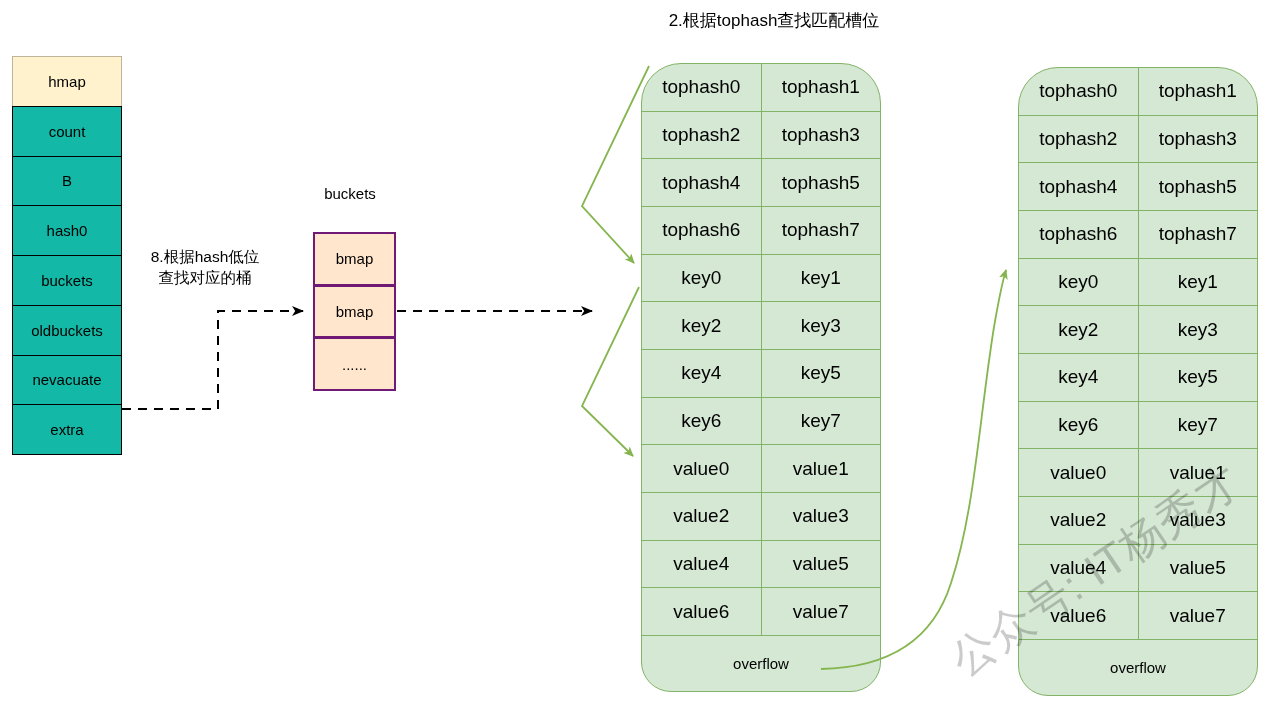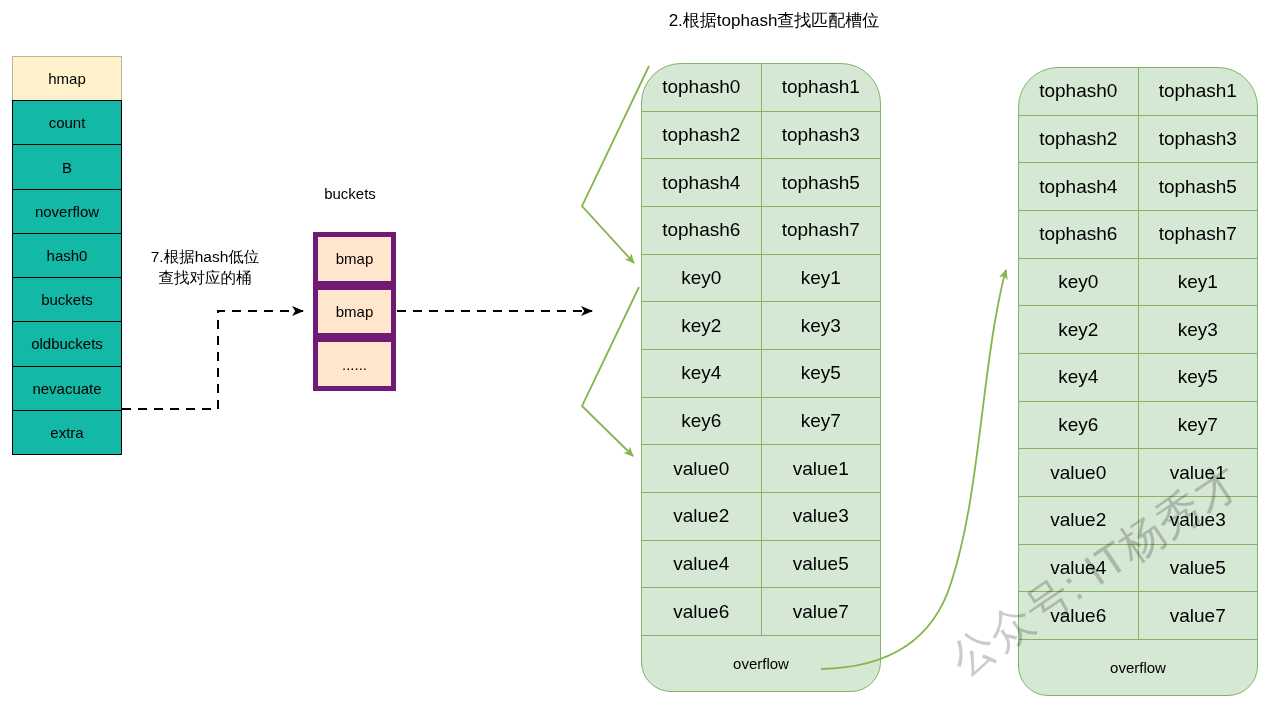--- a/index.html
+++ b/index.html
@@ -11,21 +11,21 @@
   .hmap-row{flex:1;display:flex;align-items:center;justify-content:center;
     background:#14b8a6;border:1px solid #000000;margin-top:-1px;
     font-size:15px;color:#000;}
   .hmap-row.header{background:#fff2cc;border:1px solid #bfb59a;margin-top:0;}
 
   
   .buckets-label{position:absolute;left:290px;top:185px;width:120px;text-align:center;
     font-size:15px;color:#000;}
   .bmap-table{position:absolute;left:313px;top:232px;width:83px;height:159px;display:flex;flex-direction:column;}
   .bmap-row{flex:1;display:flex;align-items:center;justify-content:center;
-    background:#ffe6cc;border:5px solid #701a75;margin-top:-1px;font-size:15px;color:#000;}
+    background:#ffe6cc;border:2px solid #701a75;margin-top:-1px;font-size:15px;color:#000;}
   .bmap-row:first-child{margin-top:0;}
 
   
   .step1-note{position:absolute;left:130px;top:246px;width:150px;text-align:center;
     font-size:15.5px;line-height:21px;color:#000;}
   .step2-title{position:absolute;left:614px;top:9px;width:320px;text-align:center;
     font-size:17px;color:#000;}
 
   
   .bucket-table{position:absolute;width:240px;height:629px;display:flex;flex-direction:column;
@@ -53,30 +53,29 @@
 <body>
 
 <div id="canvas">
 
   <div class="step2-title">2.根据tophash查找匹配槽位</div>
 
   <div class="hmap-table">
     <div class="hmap-row header">hmap</div>
     <div class="hmap-row">count</div>
     <div class="hmap-row">B</div>
-    <div class="hmap-row">noverflow</div>
     <div class="hmap-row">hash0</div>
     <div class="hmap-row">buckets</div>
     <div class="hmap-row">oldbuckets</div>
     <div class="hmap-row">nevacuate</div>
     <div class="hmap-row">extra</div>
   </div>
 
   <div class="step1-note">
-    <div>7.根据hash低位</div>
+    <div>8.根据hash低位</div>
     <div>查找对应的桶</div>
   </div>
 
   <div class="buckets-label">buckets</div>
   <div class="bmap-table">
     <div class="bmap-row">bmap</div>
     <div class="bmap-row">bmap</div>
     <div class="bmap-row">......</div>
   </div>
 

